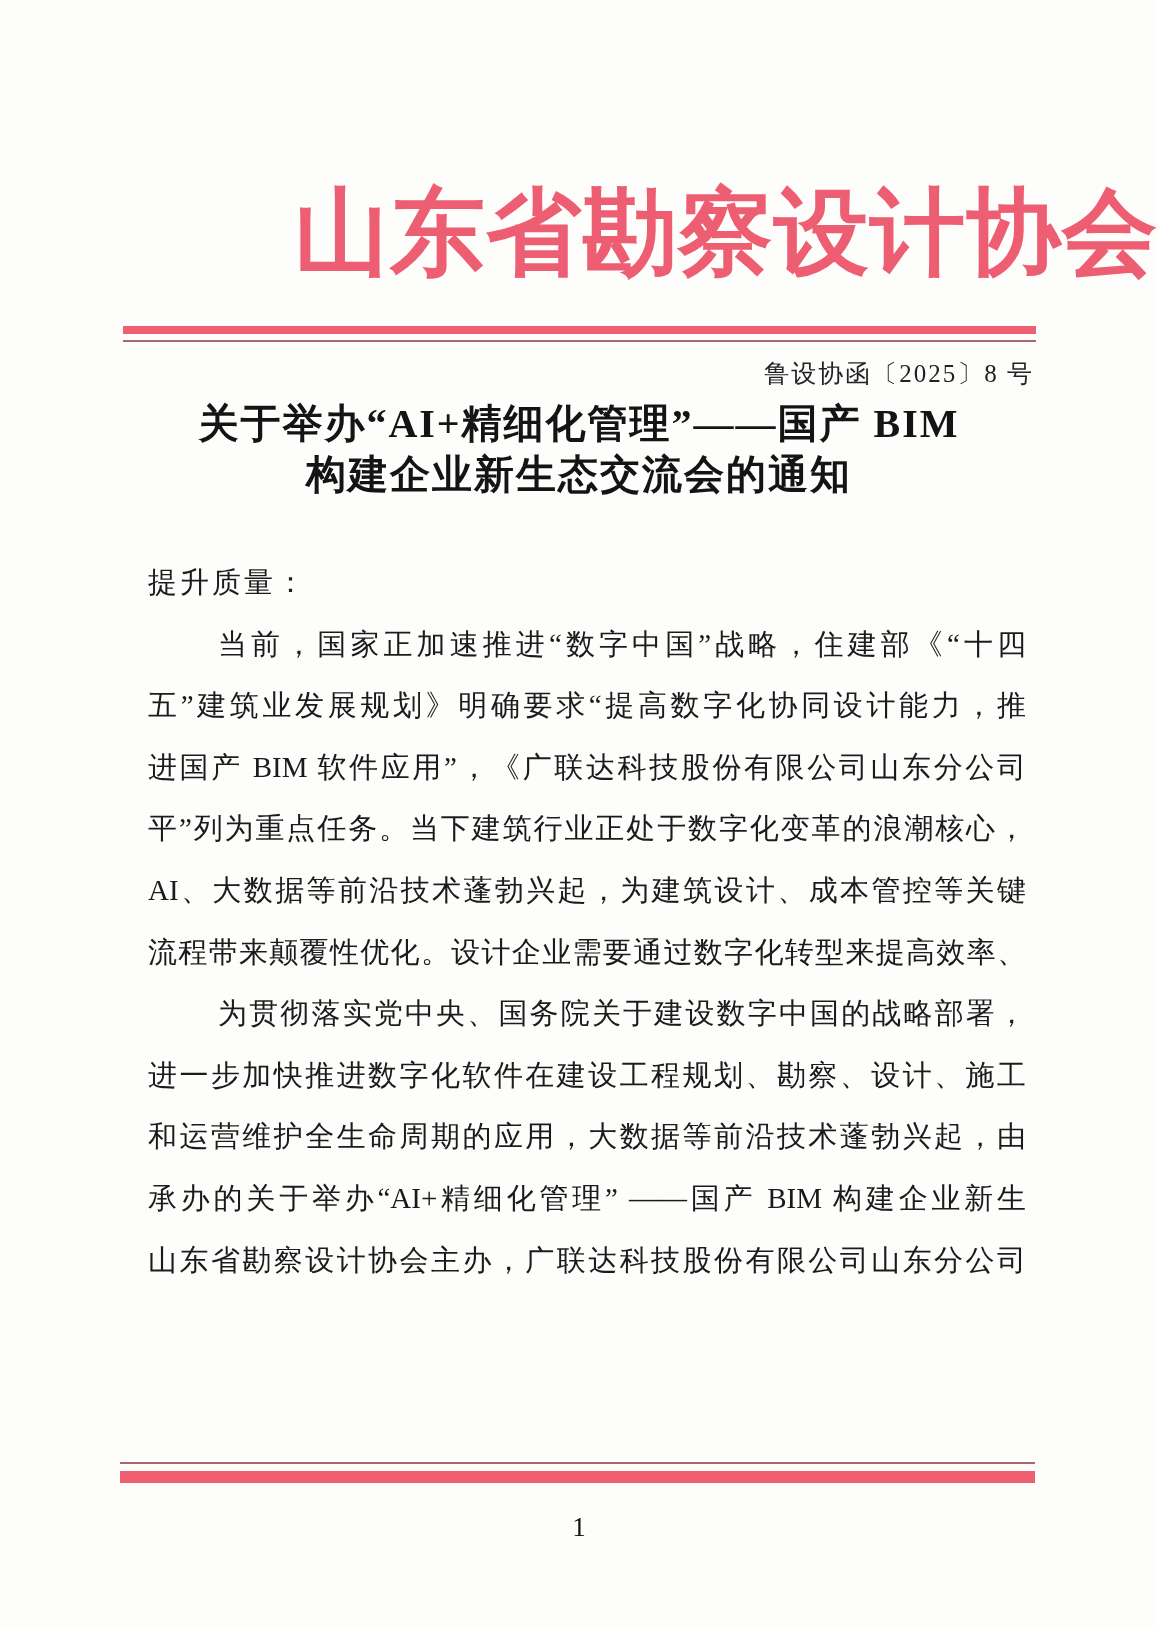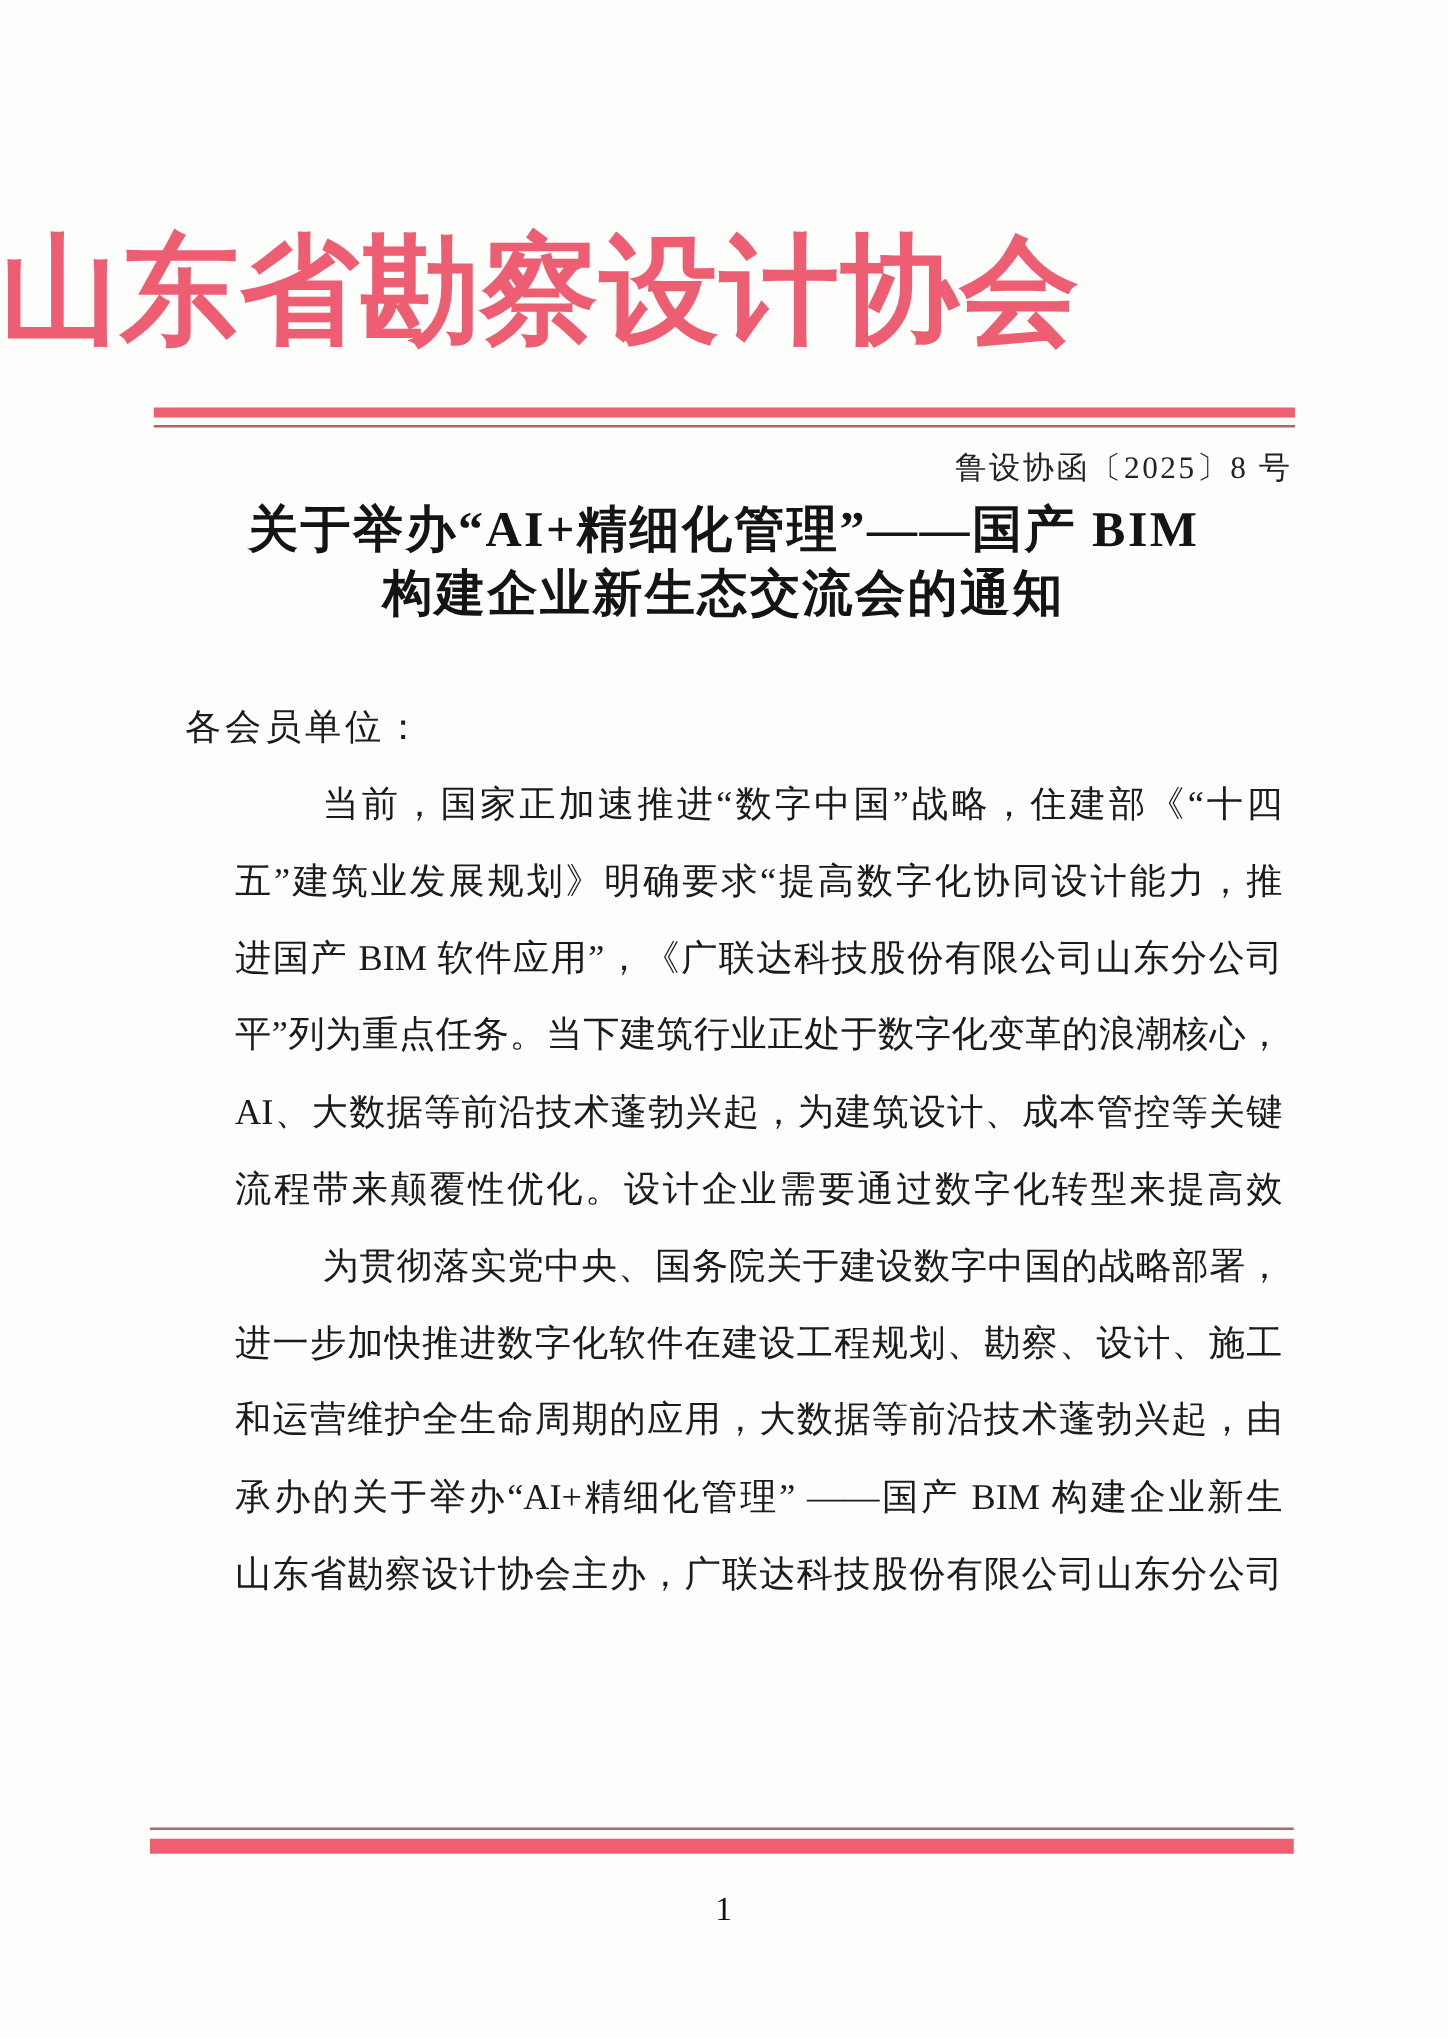--- a/index.html
+++ b/index.html
@@ -16,21 +16,21 @@
     font-family: "Liberation Serif", "DejaVu Serif", serif;
     color: #1c1c1c;
   }
 
   
   .letterhead {
     position: absolute;
     top: 170px;
     left: 0;
     right: 0;
-    text-align: left;
+    text-align: right;
     font-size: 95px;
     line-height: 126px;
     font-weight: bold;
     color: #ee5e72;
     letter-spacing: 1px;
     white-space: nowrap;
   }
 
   
   .header-rule-thick {
@@ -91,21 +91,20 @@
     overflow: hidden;
     white-space: nowrap;
     letter-spacing: 3px;
   }
   .line.justify {
     white-space: normal;
     letter-spacing: 0;
     text-align: justify;
     text-align-last: justify;
     text-justify: inter-character;
-    margin-left: 40px;
   }
   .line.indent { padding-left: 70px; }
 
   
   .footer-rule-thin {
     position: absolute;
     top: 1462px;
     left: 120px;
     width: 915px;
     height: 2px;
@@ -142,21 +141,21 @@
   <div class="header-rule-thin"></div>
 
   <div class="doc-number">鲁设协函〔2025〕8 号</div>
 
   <div class="notice-title">
     <div class="t-line">关于举办“AI+精细化管理”——国产 BIM</div>
     <div class="t-line">构建企业新生态交流会的通知</div>
   </div>
 
   <div class="body-block">
-    <div class="line">各会员单位：</div>
+    <div class="line">提升质量：</div>
     <div class="line indent justify">当前，国家正加速推进“数字中国”战略，住建部《“十四</div>
     <div class="line justify">五”建筑业发展规划》明确要求“提高数字化协同设计能力，推</div>
     <div class="line justify">进国产 BIM 软件应用”，《广联达科技股份有限公司山东分公司</div>
     <div class="line justify">平”列为重点任务。当下建筑行业正处于数字化变革的浪潮核心，</div>
     <div class="line justify">AI、大数据等前沿技术蓬勃兴起，为建筑设计、成本管控等关键</div>
     <div class="line justify">流程带来颠覆性优化。设计企业需要通过数字化转型来提高效率、</div>
     <div class="line indent justify">为贯彻落实党中央、国务院关于建设数字中国的战略部署，</div>
     <div class="line justify">进一步加快推进数字化软件在建设工程规划、勘察、设计、施工</div>
     <div class="line justify">和运营维护全生命周期的应用，大数据等前沿技术蓬勃兴起，由</div>
     <div class="line justify">承办的关于举办“AI+精细化管理” ——国产 BIM 构建企业新生</div>

